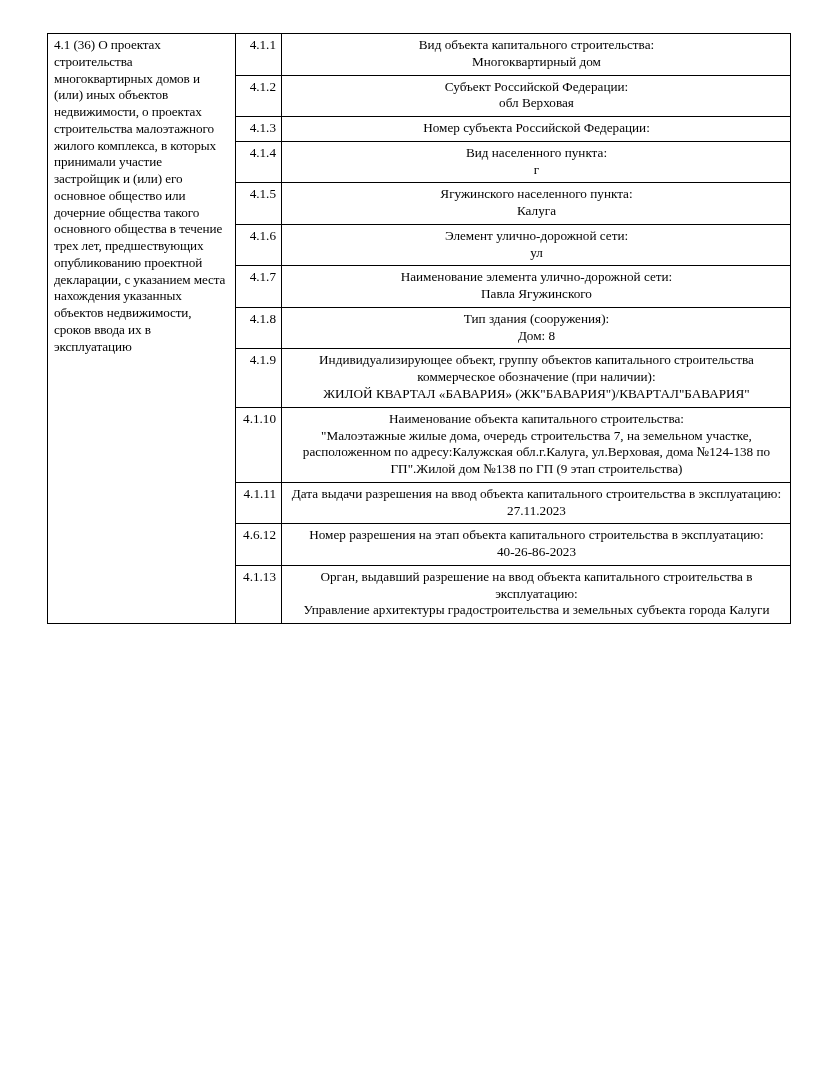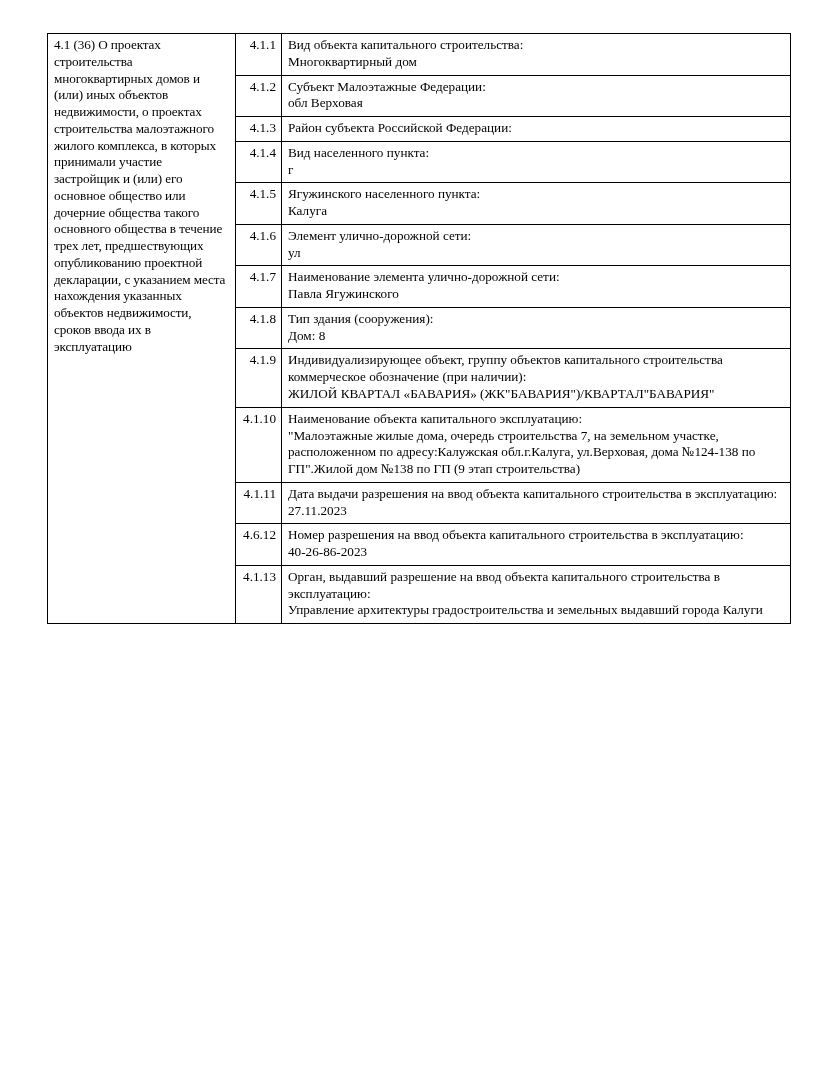--- a/index.html
+++ b/index.html
@@ -44,20 +44,21 @@
   }
   td.code {
     text-align: right;
     vertical-align: middle;
     font-size: 13.2px;
     padding-left: 2px;
     padding-right: 2px;
   }
   td.val {
     vertical-align: middle;
+    text-align: center;
   }
   .label {
     display: block;
   }
   .value {
     display: block;
     font-weight: normal;
   }
 </style>
 </head>
@@ -75,28 +76,28 @@
         <td class="desc" rowspan="13">4.1 (36) О проектах строительства многоквартирных домов и (или) иных объектов недвижимости, о проектах строительства малоэтажного жилого комплекса, в которых принимали участие застройщик и (или) его основное общество или дочерние общества такого основного общества в течение трех лет, предшествующих опубликованию проектной декларации, с указанием места нахождения указанных объектов недвижимости, сроков ввода их в эксплуатацию</td>
         <td class="code">4.1.1</td>
         <td class="val">
           <span class="label">Вид объекта капитального строительства:</span>
           <span class="value">Многоквартирный дом</span>
         </td>
       </tr>
       <tr>
         <td class="code">4.1.2</td>
         <td class="val">
-          <span class="label">Субъект Малоэтажные Федерации:</span>
+          <span class="label">Субъект Российской Федерации:</span>
           <span class="value">обл Верховая</span>
         </td>
       </tr>
       <tr>
         <td class="code">4.1.3</td>
         <td class="val">
-          <span class="label">Район субъекта Российской Федерации:</span>
+          <span class="label">Номер субъекта Российской Федерации:</span>
         </td>
       </tr>
       <tr>
         <td class="code">4.1.4</td>
         <td class="val">
           <span class="label">Вид населенного пункта:</span>
           <span class="value">г</span>
         </td>
       </tr>
       <tr>
@@ -130,40 +131,40 @@
       <tr>
         <td class="code">4.1.9</td>
         <td class="val">
           <span class="label">Индивидуализирующее объект, группу объектов капитального строительства коммерческое обозначение (при наличии):</span>
           <span class="value">ЖИЛОЙ КВАРТАЛ «БАВАРИЯ» (ЖК"БАВАРИЯ")/КВАРТАЛ"БАВАРИЯ"</span>
         </td>
       </tr>
       <tr>
         <td class="code">4.1.10</td>
         <td class="val">
-          <span class="label">Наименование объекта капитального эксплуатацию:</span>
+          <span class="label">Наименование объекта капитального строительства:</span>
           <span class="value">"Малоэтажные жилые дома, очередь строительства 7, на земельном участке, расположенном по адресу:Калужская обл.г.Калуга, ул.Верховая, дома №124-138 по ГП".Жилой дом №138 по ГП (9 этап строительства)</span>
         </td>
       </tr>
       <tr>
         <td class="code">4.1.11</td>
         <td class="val">
           <span class="label">Дата выдачи разрешения на ввод объекта капитального строительства в эксплуатацию:</span>
           <span class="value">27.11.2023</span>
         </td>
       </tr>
       <tr>
         <td class="code">4.6.12</td>
         <td class="val">
-          <span class="label">Номер разрешения на ввод объекта капитального строительства в эксплуатацию:</span>
+          <span class="label">Номер разрешения на этап объекта капитального строительства в эксплуатацию:</span>
           <span class="value">40-26-86-2023</span>
         </td>
       </tr>
       <tr>
         <td class="code">4.1.13</td>
         <td class="val">
           <span class="label">Орган, выдавший разрешение на ввод объекта капитального строительства в эксплуатацию:</span>
-          <span class="value">Управление архитектуры градостроительства и земельных выдавший города Калуги</span>
+          <span class="value">Управление архитектуры градостроительства и земельных субъекта города Калуги</span>
         </td>
       </tr>
     </tbody>
   </table>
 </div>
 
 </body></html>

